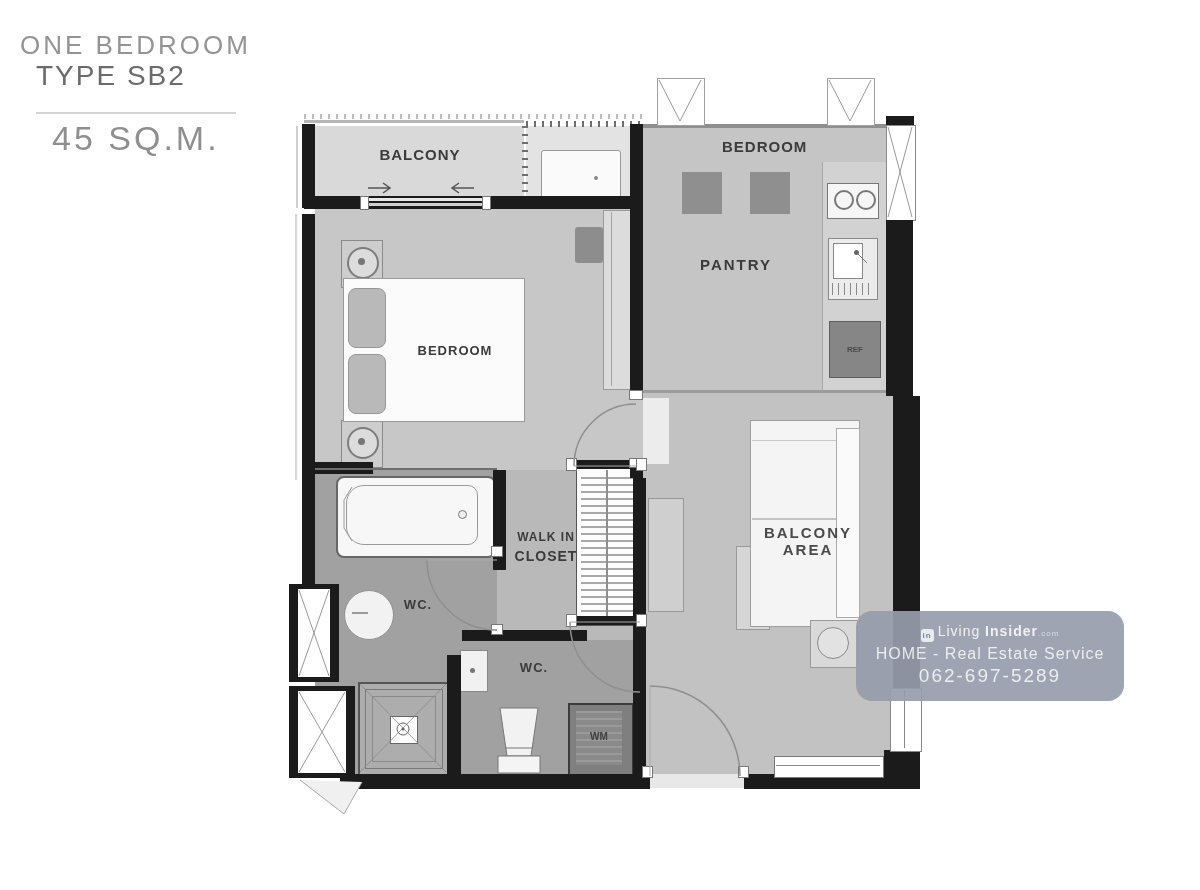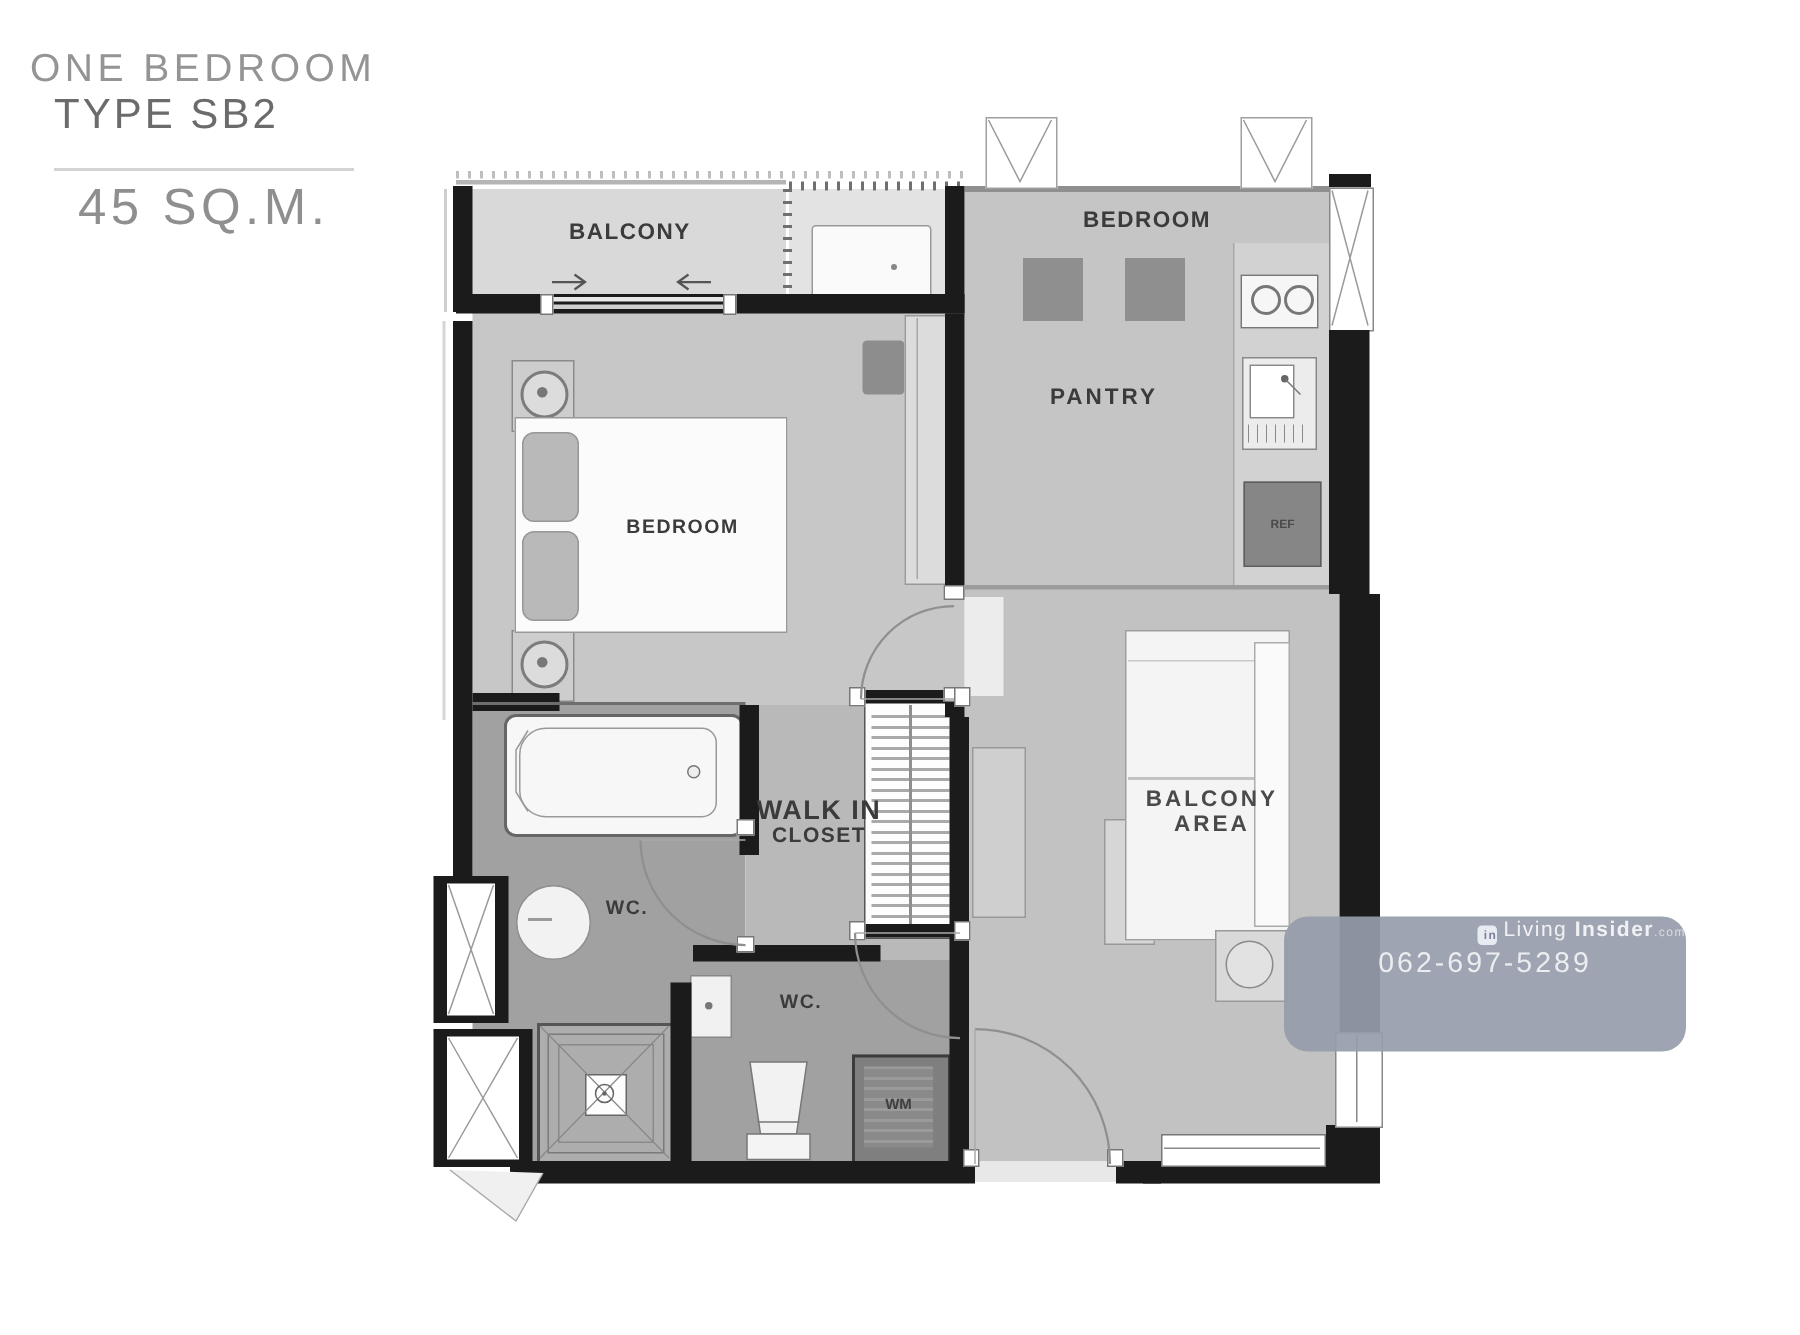--- a/index.html
+++ b/index.html
@@ -12,21 +12,21 @@
   .jamb{position:absolute;background:#ffffff;border:1px solid #777;}
   .hatch-h{position:absolute;background:repeating-linear-gradient(90deg,#6f6f6f 0 2px,rgba(0,0,0,0) 2px 8px);}
   .hatch-v{position:absolute;background:repeating-linear-gradient(0deg,#6f6f6f 0 2px,rgba(0,0,0,0) 2px 8px);}
   .outline{position:absolute;border:1px solid #999;background:#f5f5f5;}
   .title-sub{position:absolute;left:20px;top:30px;font-size:26px;color:#949494;letter-spacing:3px;}
   .title-main{position:absolute;left:36px;top:60px;font-size:28px;color:#6b6b6b;letter-spacing:2px;}
   .title-rule{position:absolute;left:36px;top:112px;width:200px;height:2px;background:#d4d4d4;}
   .title-area{position:absolute;left:52px;top:119px;font-size:34px;color:#8f8f8f;letter-spacing:3px;}
   .watermark{position:absolute;left:856px;top:611px;width:268px;height:90px;border-radius:16px;
              background:rgba(150,156,171,0.92);color:#f0f2f7;text-align:center;}
-  .wm-l1{font-size:14px;letter-spacing:1px;color:rgba(255,255,255,0.85);text-align:right;}
+  .wm-l1{margin-top:12px;font-size:14px;letter-spacing:1px;color:rgba(255,255,255,0.85);}
   .wm-l1 b{font-weight:bold;}
   .wm-tld{font-size:8px;color:rgba(255,255,255,0.6);}
   .wm-l2{margin-top:3px;font-size:16px;letter-spacing:1px;color:rgba(255,255,255,0.8);}
   .wm-l3{margin-top:2px;font-size:19px;letter-spacing:2px;color:rgba(255,255,255,0.8);}
   .wm-icon{display:inline-block;width:13px;height:13px;border-radius:3px;background:#e9ebf2;
            color:#7a8198;font-size:8px;font-weight:bold;line-height:13px;vertical-align:-2px;margin-right:4px;}
   svg.overlay{position:absolute;left:0;top:0;pointer-events:none;}
 </style>
 </head>
 <body>
@@ -220,26 +220,27 @@
 
     <path d="M 300 780 L 344 814 L 362 782" stroke="#aaaaaa" stroke-width="1" fill="#f0f0f0"></path>
 
     <path d="M 352 487 L 344 500 L 344 528 L 352 541" stroke="#9a9a9a" stroke-width="1" fill="none"></path>
   </svg>
 
   <div class="lbl" style="left:360px;top:146px;width:120px;font-size:15px;">BALCONY</div>
   <div class="lbl" style="left:722px;top:138px;width:80px;font-size:15px;">BEDROOM</div>
   <div class="lbl" style="left:696px;top:256px;width:80px;font-size:15px;letter-spacing:2px;">PANTRY</div>
   <div class="lbl" style="left:390px;top:343px;width:130px;font-size:13px;">BEDROOM</div>
-  <div class="lbl" style="left:500px;top:530px;width:92px;font-size:18px;">WALK IN</div>
+  <div class="lbl" style="left:500px;top:530px;width:92px;font-size:12px;">WALK IN</div>
   <div class="lbl" style="left:500px;top:548px;width:92px;font-size:14px;">CLOSET</div>
   <div class="lbl" style="left:390px;top:597px;width:56px;font-size:13px;">WC.</div>
   <div class="lbl" style="left:506px;top:660px;width:56px;font-size:13px;">WC.</div>
   <div class="lbl" style="left:748px;top:524px;width:120px;font-size:15px;letter-spacing:2px;color:#4a4a4a;">BALCONY AREA</div>
 
   <div class="watermark">
     <div class="wm-l1">
       <span class="wm-icon">in</span><span>Living</span>&nbsp;<b>Insider</b><span class="wm-tld">.com</span>
     </div>
+    <div class="wm-l2">HOME - Real Estate Service</div>
     <div class="wm-l3">062-697-5289</div>
   </div>
 
 </div>
 
 </body></html>

